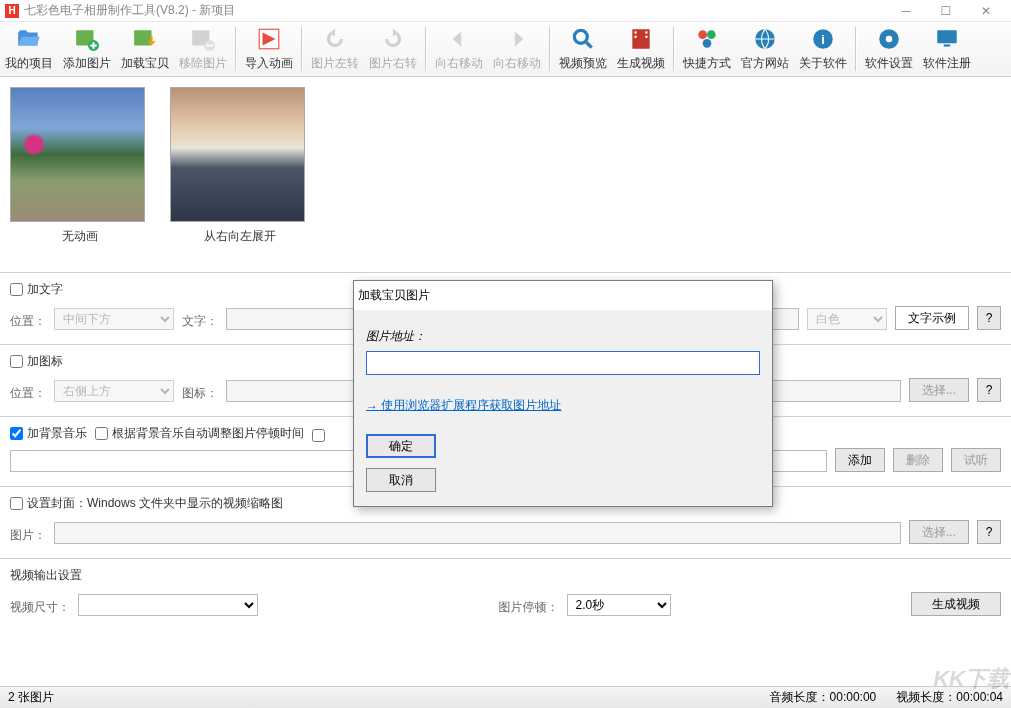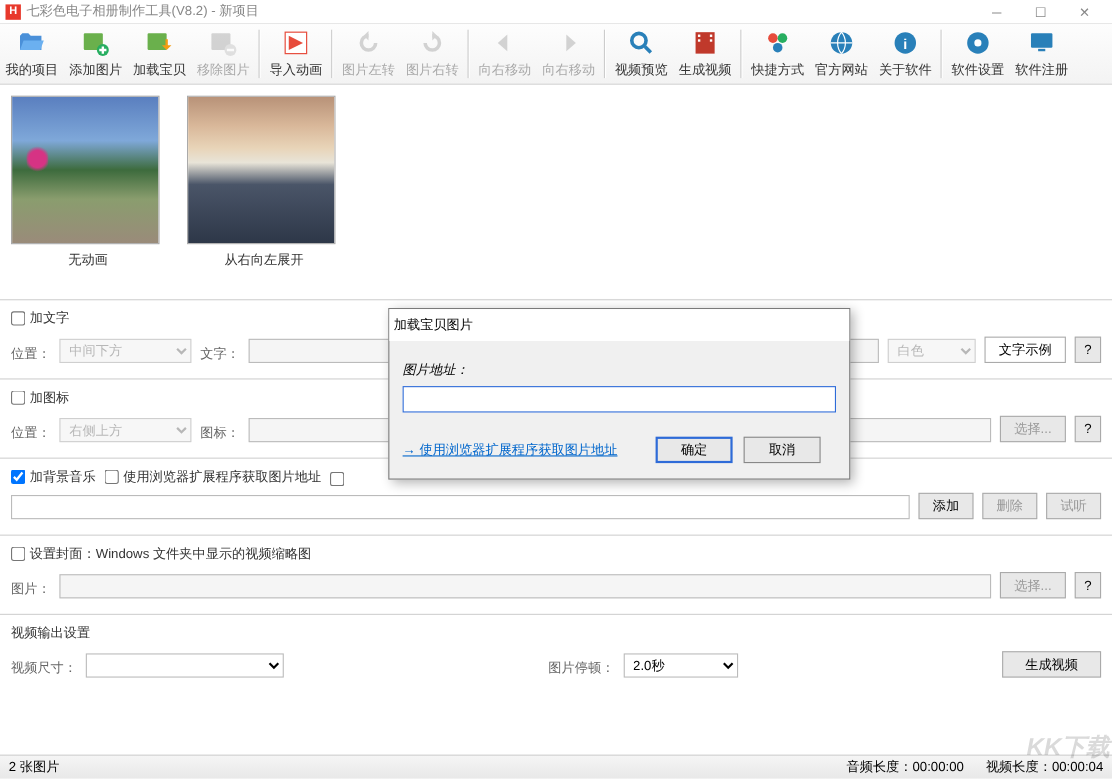--- a/index.html
+++ b/index.html
@@ -33,21 +33,21 @@
 .qbtn { width: 24px; height: 24px; border: 1px solid #aaa; background: #e8e8e8; cursor: pointer; }
 .chk { display: flex; align-items: center; gap: 4px; }
 
 .statusbar { position: absolute; bottom: 0; left: 0; right: 0; height: 22px; background: linear-gradient(#f5f5f5,#e8e8e8); border-top: 1px solid #ccc; display: flex; align-items: center; padding: 0 8px; gap: 20px; }
 .statusbar .grow { flex: 1; }
 .dialog { position: absolute; left: 353px; top: 280px; width: 420px; background: #f0f0f0; border: 1px solid #7a7a7a; box-shadow: 3px 3px 10px rgba(0,0,0,0.3); }
 .dialog .dtitle { padding: 6px 4px; background: #fff; font-size: 12px; }
 .dialog .dbody { padding: 18px 12px 12px 12px; }
 .dialog .dbody label { display: block; margin-bottom: 6px; font-style: italic; }
 .dialog .dbody input { width: 100%; border: 1px solid #2e6bd8; padding: 4px; height: 24px; }
-.dialog .dfoot { display: flex; align-items: center; padding: 10px 26px 14px 12px; gap: 10px; }
+.dialog .dfoot { display: flex; padding: 10px 12px 14px 12px; gap: 10px; flex-direction: column; }
 .dialog .link { color: #0066cc; text-decoration: underline; cursor: pointer; }
 .dialog .spacer { flex: 1; }
 .dbtn { width: 70px; height: 24px; border: 1px solid #888; background: #e8e8e8; cursor: pointer; }
 .dbtn.primary { border: 2px solid #2e6bd8; }
 
 .watermark { position: absolute; right: 2px; bottom: 14px; opacity: 0.18; font-size: 22px; font-weight: bold; font-style: italic; color: #333; pointer-events: none; }
 
 
 .photo1 { width:100%; height:100%; background: linear-gradient(to bottom, #5a7fbf 0%, #7fa8d9 30%, #3d6b3d 50%, #8a9d6e 70%, #9a8b7a 100%); position:relative; }
 .photo1::after { content:""; position:absolute; left:10%; top:30%; width:15%; height:25%; background: radial-gradient(circle,#d63384 40%,transparent 60%); border-radius:50%; }
@@ -268,21 +268,21 @@
 </div>
 
 <div class="panel">
   <div class="row section-header">
     <span class="chk">
       <input type="checkbox" checked="" style="">
       <span>加背景音乐</span>
     </span>
     <span class="chk">
       <input type="checkbox" style="">
-      <span>使用浏览器扩展程序获取图片地址</span>
+      <span>根据背景音乐自动调整图片停顿时间</span>
     </span>
     <span class="chk">
       <input type="checkbox" style="">
     </span>
   </div>
   <div class="row">
     <input type="text" style="flex: 1 1 0%;">
     <button class="btn">添加</button>
     <button class="btn" disabled="">删除</button>
     <button class="btn" disabled="">试听</button>

